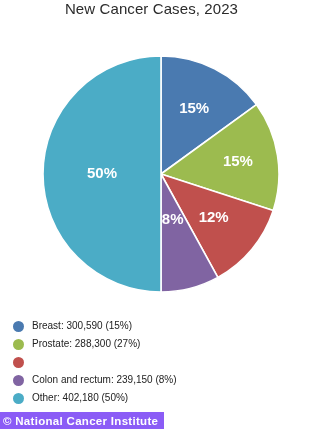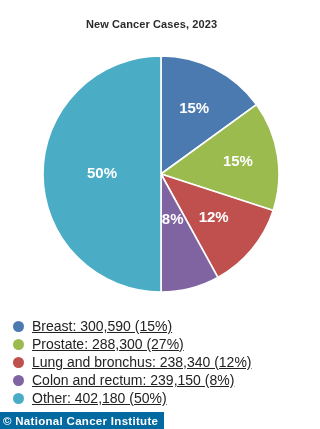--- a/index.html
+++ b/index.html
@@ -10,27 +10,26 @@
     width: 303px;
     height: 429px;
     background: #ffffff;
     font-family: "Liberation Sans", sans-serif;
     overflow: hidden;
     position: relative;
   }
   #chart-title {
     position: absolute;
     left: 0;
-    top: 18px;
+    top: 0;
     width: 303px;
     text-align: center;
-    font-size: 11px;
+    font-size: 15px;
     color: #2b2b2b;
     letter-spacing: 0.1px;
-    font-weight: bold;
   }
   #pie-wrap {
     position: absolute;
     left: 42px;
     top: 55px;
     width: 238px;
     height: 238px;
   }
   #pie-svg {
     display: block;
@@ -57,33 +56,32 @@
     height: 18px;
   }
   .legend-swatch {
     width: 11px;
     height: 11px;
     border-radius: 50%;
     flex: 0 0 auto;
     margin-right: 8px;
   }
   .legend-text {
-    font-size: 14px;
+    font-size: 10px;
     color: #222222;
     white-space: nowrap;
     line-height: 1;
-    text-decoration: underline;
   }
   #watermark {
     position: absolute;
     left: 0;
     bottom: 0;
     height: 17px;
     padding: 0 6px 0 3px;
-    background: #0369a1;
+    background: #8b5cf6;
     display: flex;
     align-items: center;
   }
   #watermark-text {
     color: #ffffff;
     font-size: 11.5px;
     font-weight: bold;
     letter-spacing: 0.3px;
     white-space: nowrap;
   }
@@ -116,21 +114,20 @@
     <div class="legend-row">
       <span class="legend-swatch" style="background: rgb(74, 122, 176);"></span>
       <span class="legend-text">Breast: 300,590 (15%)</span>
     </div>
     <div class="legend-row">
       <span class="legend-swatch" style="background: rgb(156, 187, 79);"></span>
       <span class="legend-text">Prostate: 288,300 (27%)</span>
     </div>
     <div class="legend-row">
       <span class="legend-swatch" style="background: rgb(192, 80, 77);"></span>
-      <span class="legend-text">Lung and bronchus: 238,340 (12%)</span>
     </div>
     <div class="legend-row">
       <span class="legend-swatch" style="background: rgb(128, 100, 162);"></span>
       <span class="legend-text">Colon and rectum: 239,150 (8%)</span>
     </div>
     <div class="legend-row">
       <span class="legend-swatch" style="background: rgb(75, 172, 198);"></span>
       <span class="legend-text">Other: 402,180 (50%)</span>
     </div>
   </div>

